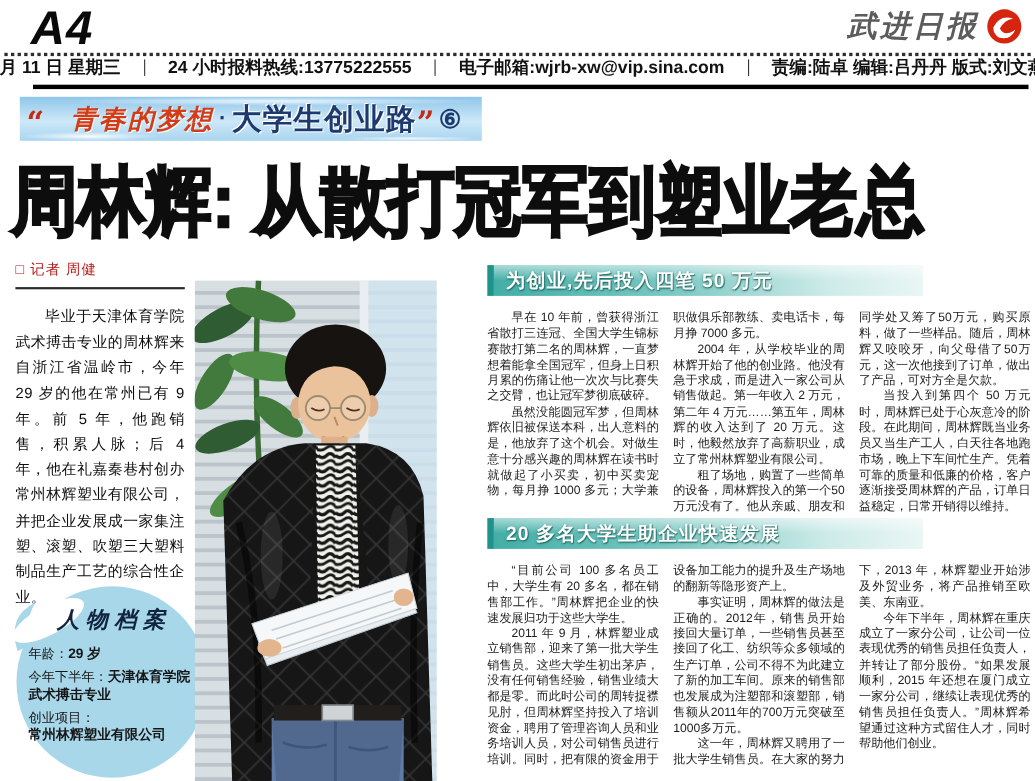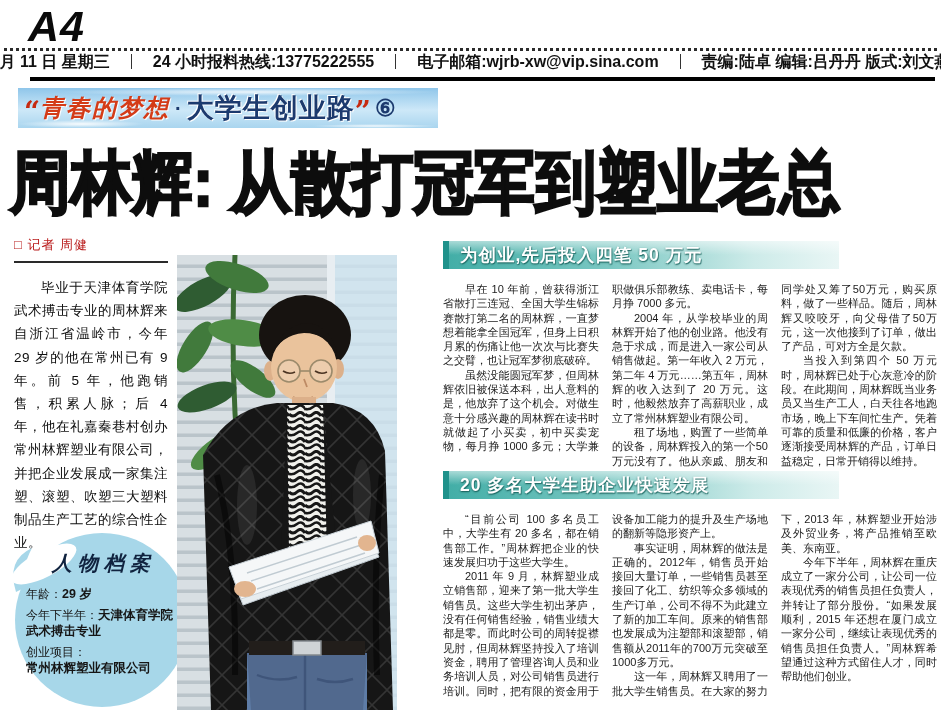--- a/index.html
+++ b/index.html
@@ -21,21 +21,21 @@
   .thick-rule { position:absolute; left:30px; right:6px; top:77px; border-top:4px solid #000; }
 
   
   .banner { position:absolute; left:18px; top:88px; width:420px; height:40px; display:flex; align-items:center; padding-left:6px; overflow:hidden;
     background:
       radial-gradient(closest-side at 15% 90%, rgba(255,255,255,.9), rgba(255,255,255,0)),
       radial-gradient(closest-side at 55% 10%, rgba(255,255,255,.8), rgba(255,255,255,0)),
       radial-gradient(closest-side at 85% 95%, rgba(255,255,255,.85), rgba(255,255,255,0)),
       linear-gradient(180deg,#8fc6ea 0%, #cde8f8 55%, #a9d5ef 100%); }
   .banner-quote { color:#c62a10; font-size:28px; font-weight:bold; font-family:"DejaVu Serif", serif; line-height:20px; margin-top:8px; }
-  .banner-script { color:#d43b17; font-size:24px; font-weight:bold; font-style:italic; font-family:"DejaVu Serif", serif; letter-spacing:2px; text-shadow:1px 1px 0 rgba(255,255,255,.9); }
+  .banner-script { color:#d43b17; font-size:24px; font-weight:bold; font-style:italic; font-family:"DejaVu Serif", serif; letter-spacing:2px; text-shadow:1px 1px 0 rgba(255,255,255,.9);margin-left:24px; }
   .banner-dot { color:#1c3a6e; font-size:20px; font-weight:bold; margin:0 5px; }
   .banner-bold { color:#1c3a6e; font-size:27px; font-weight:bold; letter-spacing:1px; text-shadow:1px 1px 0 #fff,-1px -1px 0 #fff; }
   .banner-issue { color:#1c3a6e; font-size:23px; font-weight:bold; margin-left:4px; }
 
   
   .headline { position:absolute; left:10px; top:138px; width:926px; font-size:61px; font-weight:bold; color:#0d0d0d; white-space:nowrap; letter-spacing:0; -webkit-text-stroke:2.2px #0d0d0d; transform:scaleY(1.12); transform-origin:top left; }
 
   
   .left-col { position:absolute; left:14px; top:236px; width:154px; }
   .byline { font-size:13px; color:#b91c1c; letter-spacing:1px; }
@@ -67,20 +67,28 @@
   .sec1-cols { top:282px; height:187px; }
   .sec2-cols { top:512px; height:198px; }
   .para { font-size:11px; line-height:14.3px; text-align:justify; text-indent:2em; color:#1b1b1b; }
 </style>
 </head>
 <body>
 
 <div class="page">
 
   <div class="page-no">A4</div>
+  <div class="masthead">
+    <span class="masthead-text">武进日报</span>
+    <svg width="36" height="34" viewBox="0 0 36 34">
+      <circle cx="18" cy="17" r="15.5" fill="#d5250f"></circle>
+      <path d="M8,18 Q14,6 26,10 Q18,11 14,19 Q18,27 28,20 Q24,30 13,27 Q8,24 8,18 Z" fill="#fff"></path>
+      <circle cx="23" cy="15" r="2.6" fill="#d5250f"></circle>
+    </svg>
+  </div>
 
   <div class="dotted-rule"></div>
 
   <div class="info-bar">
     <span class="info-cell">2013 年 12 月 11 日 星期三</span>
     <span class="info-cell">24 小时报料热线:13775222555</span>
     <span class="info-cell">电子邮箱:wjrb-xw@vip.sina.com</span>
     <span class="info-cell">责编:陆卓  编辑:吕丹丹  版式:刘文燕  校对:陆琪</span>
   </div>
 

